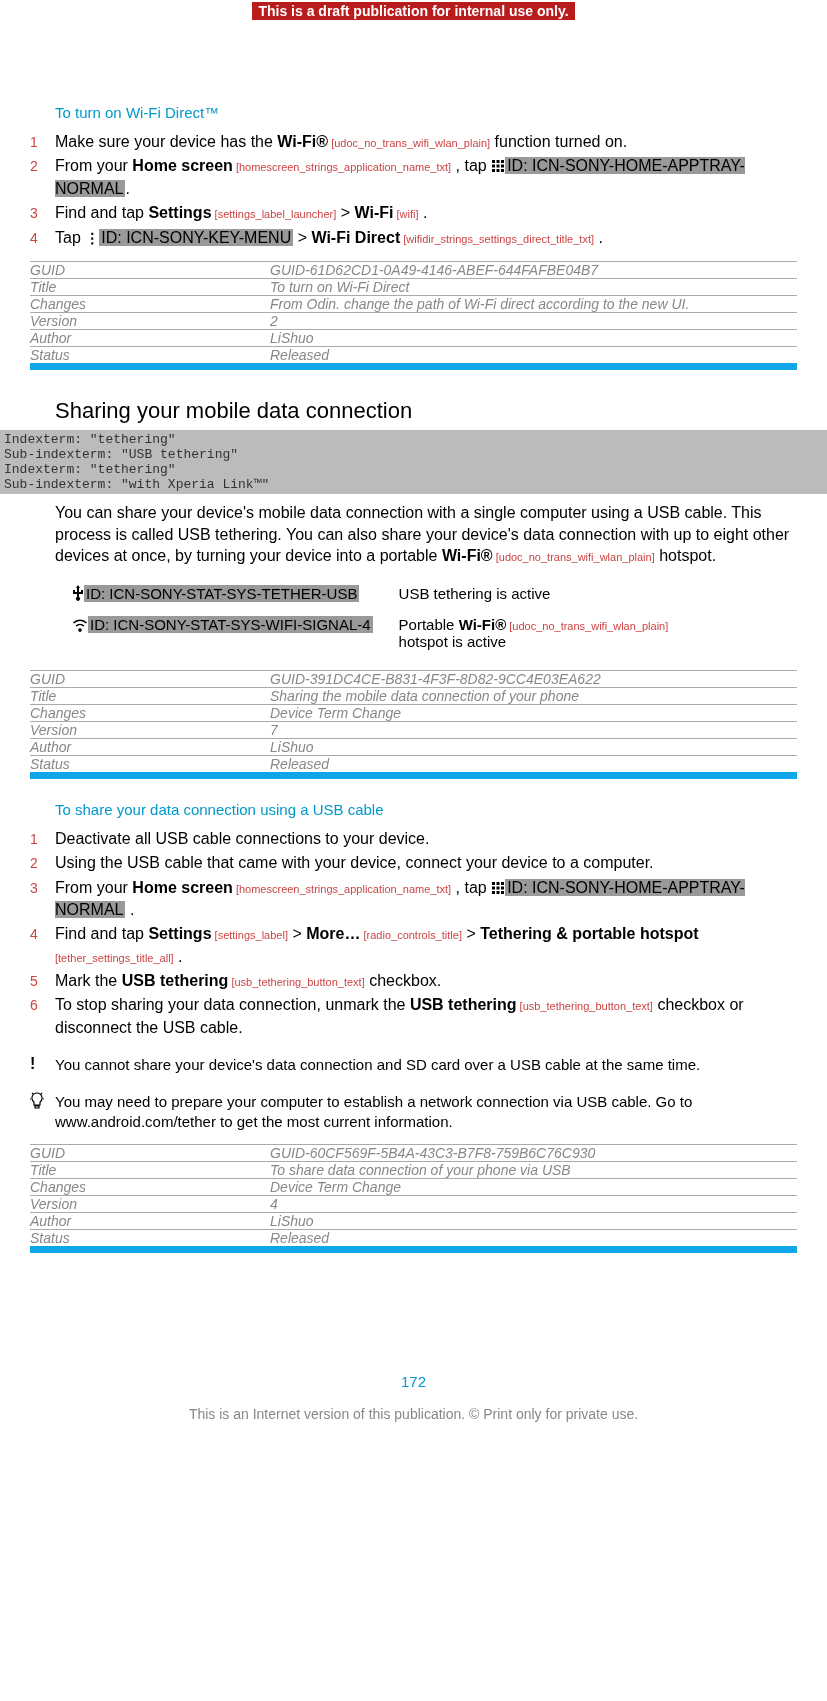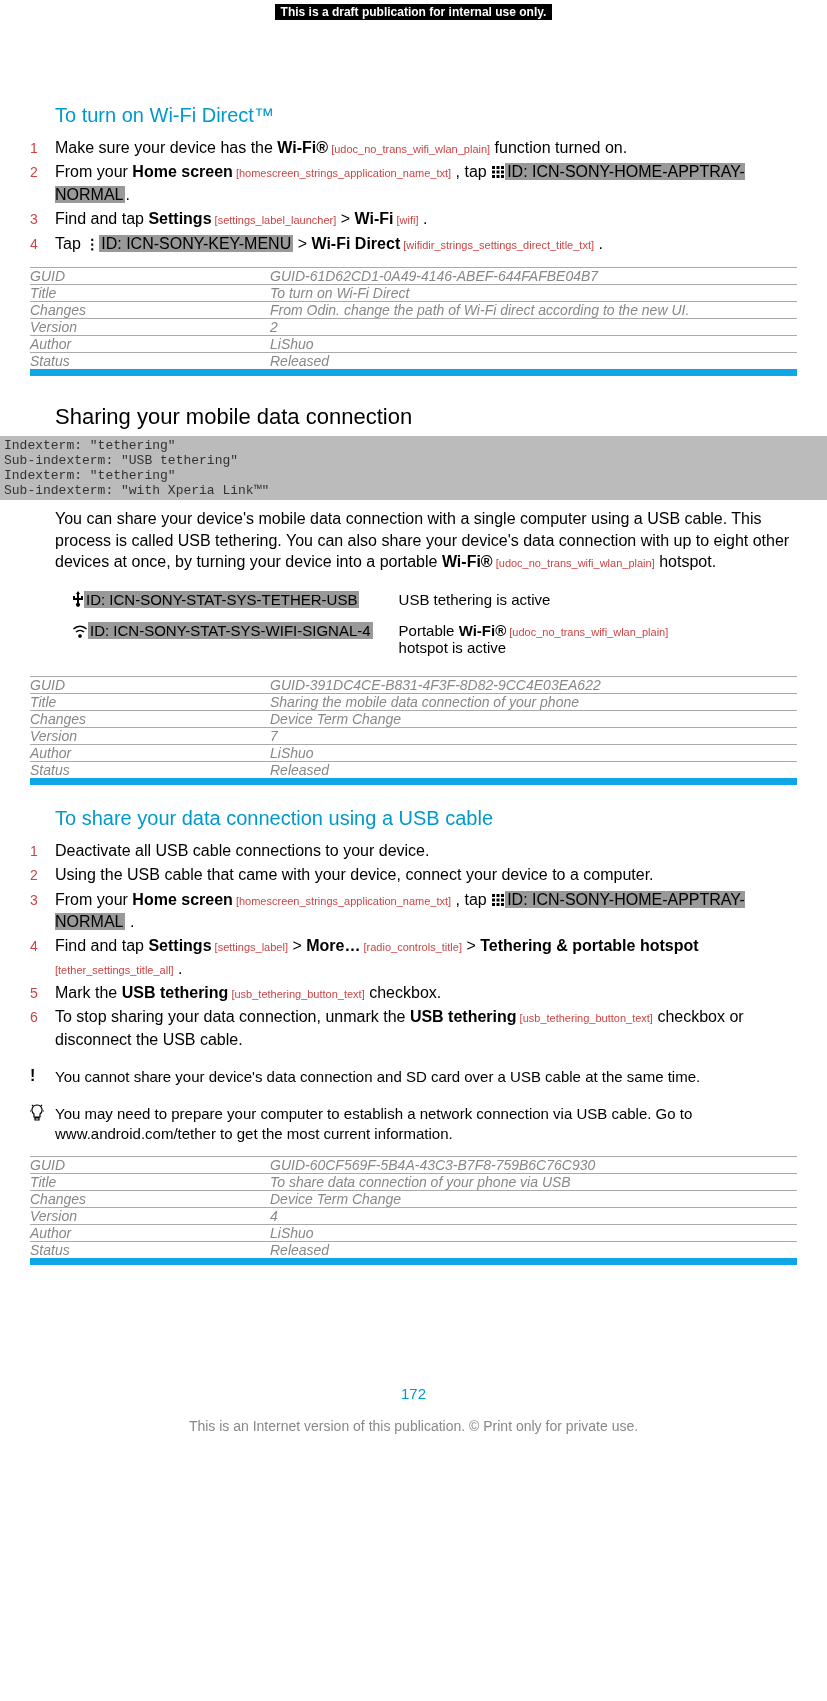--- a/index.html
+++ b/index.html
@@ -8,32 +8,32 @@
       background: #fff;
       width: 827px;
       margin: 0 auto;
       color: #000;
     }
     .draft-banner {
       text-align: center;
       margin-top: 2px;
     }
     .draft-banner span {
-      background: #000000;
+      background: #b91c1c;
       color: #fff;
-      font-size: 12px;
+      font-size: 14px;
       font-weight: bold;
       padding: 1px 6px;
     }
     .page-content {
       padding: 0 30px;
     }
     .section-title-cyan {
       color: #0099cc;
-      font-size: 20px;
+      font-size: 15px;
       margin-top: 84px;
       margin-bottom: 10px;
       margin-left: 25px;
     }
     .section-title-black {
       color: #000;
       font-size: 22px;
       margin-top: 28px;
       margin-bottom: 6px;
       margin-left: 25px;

